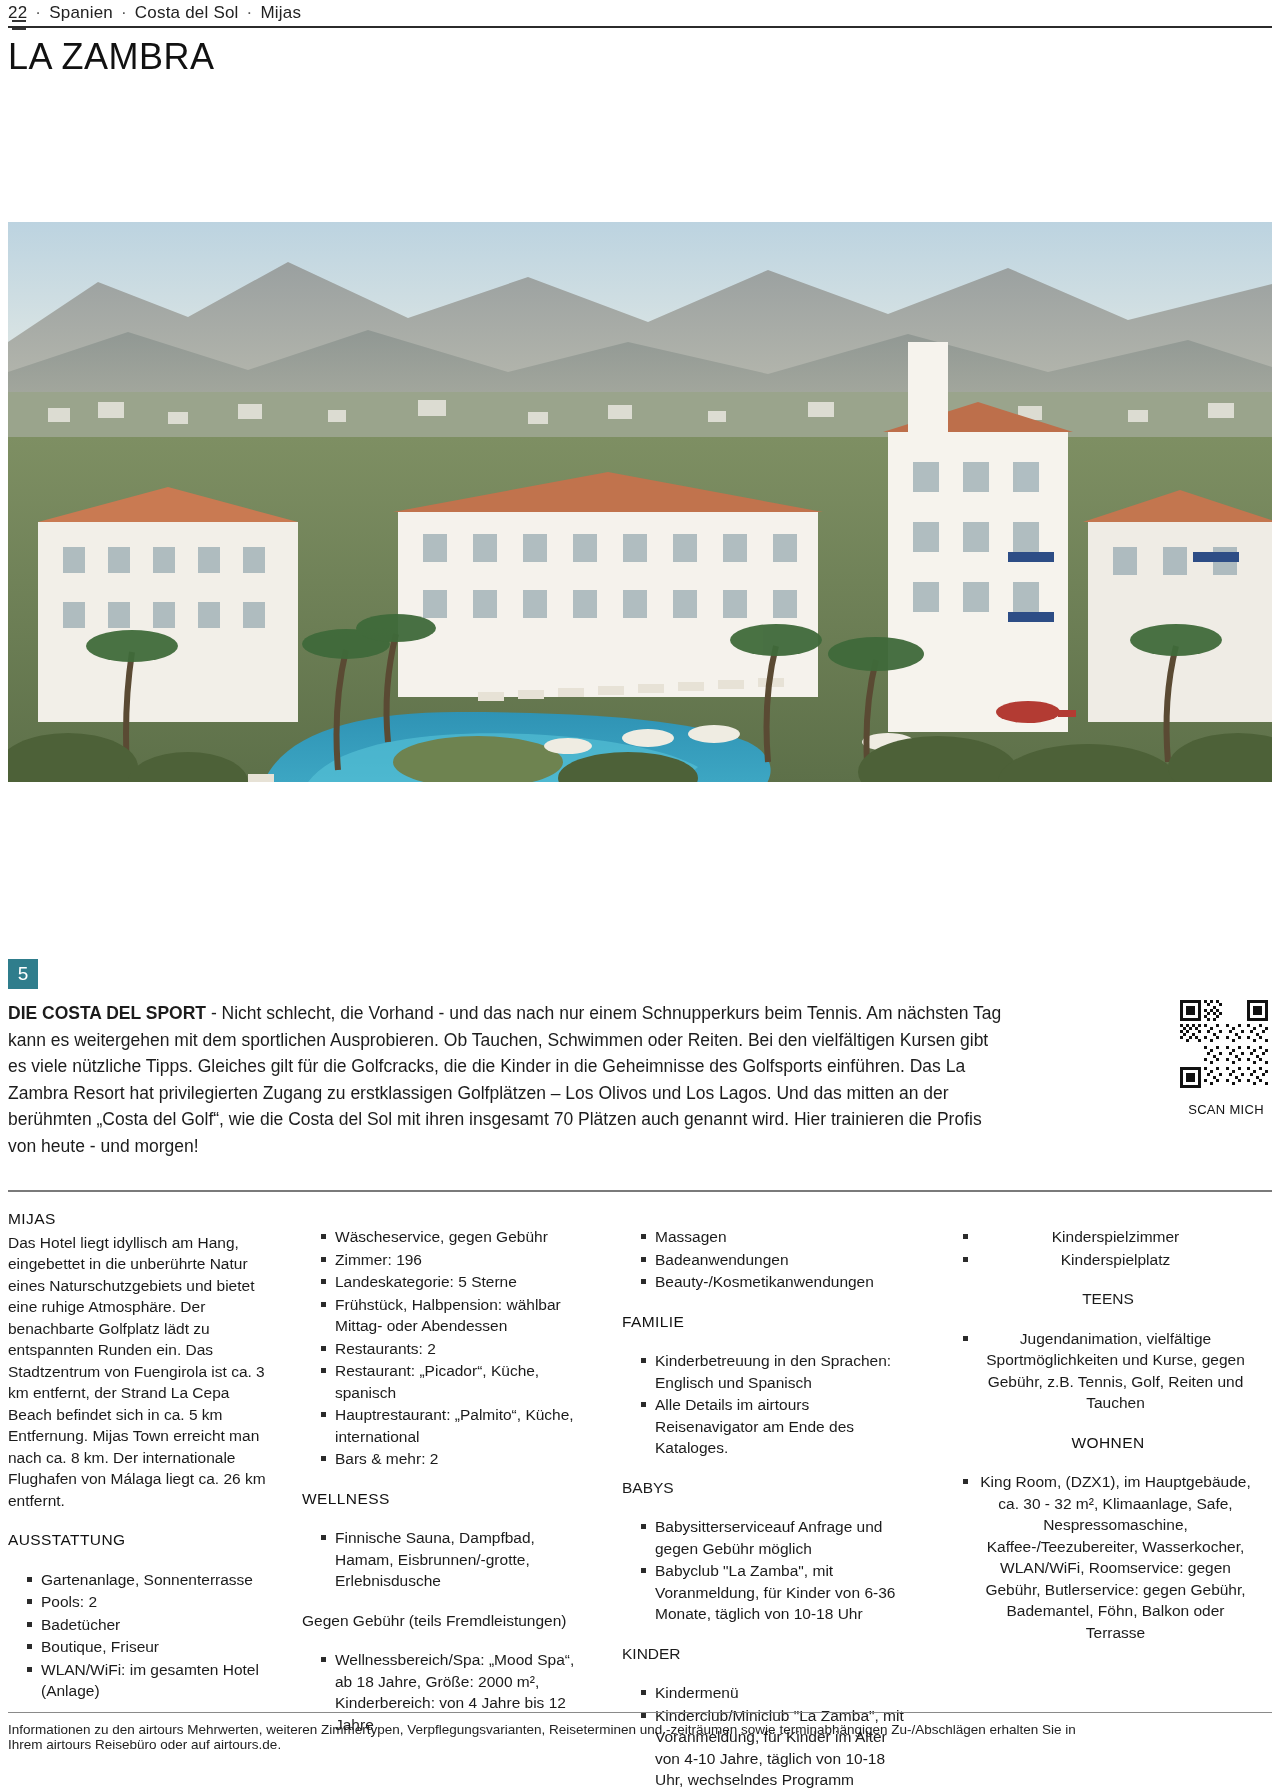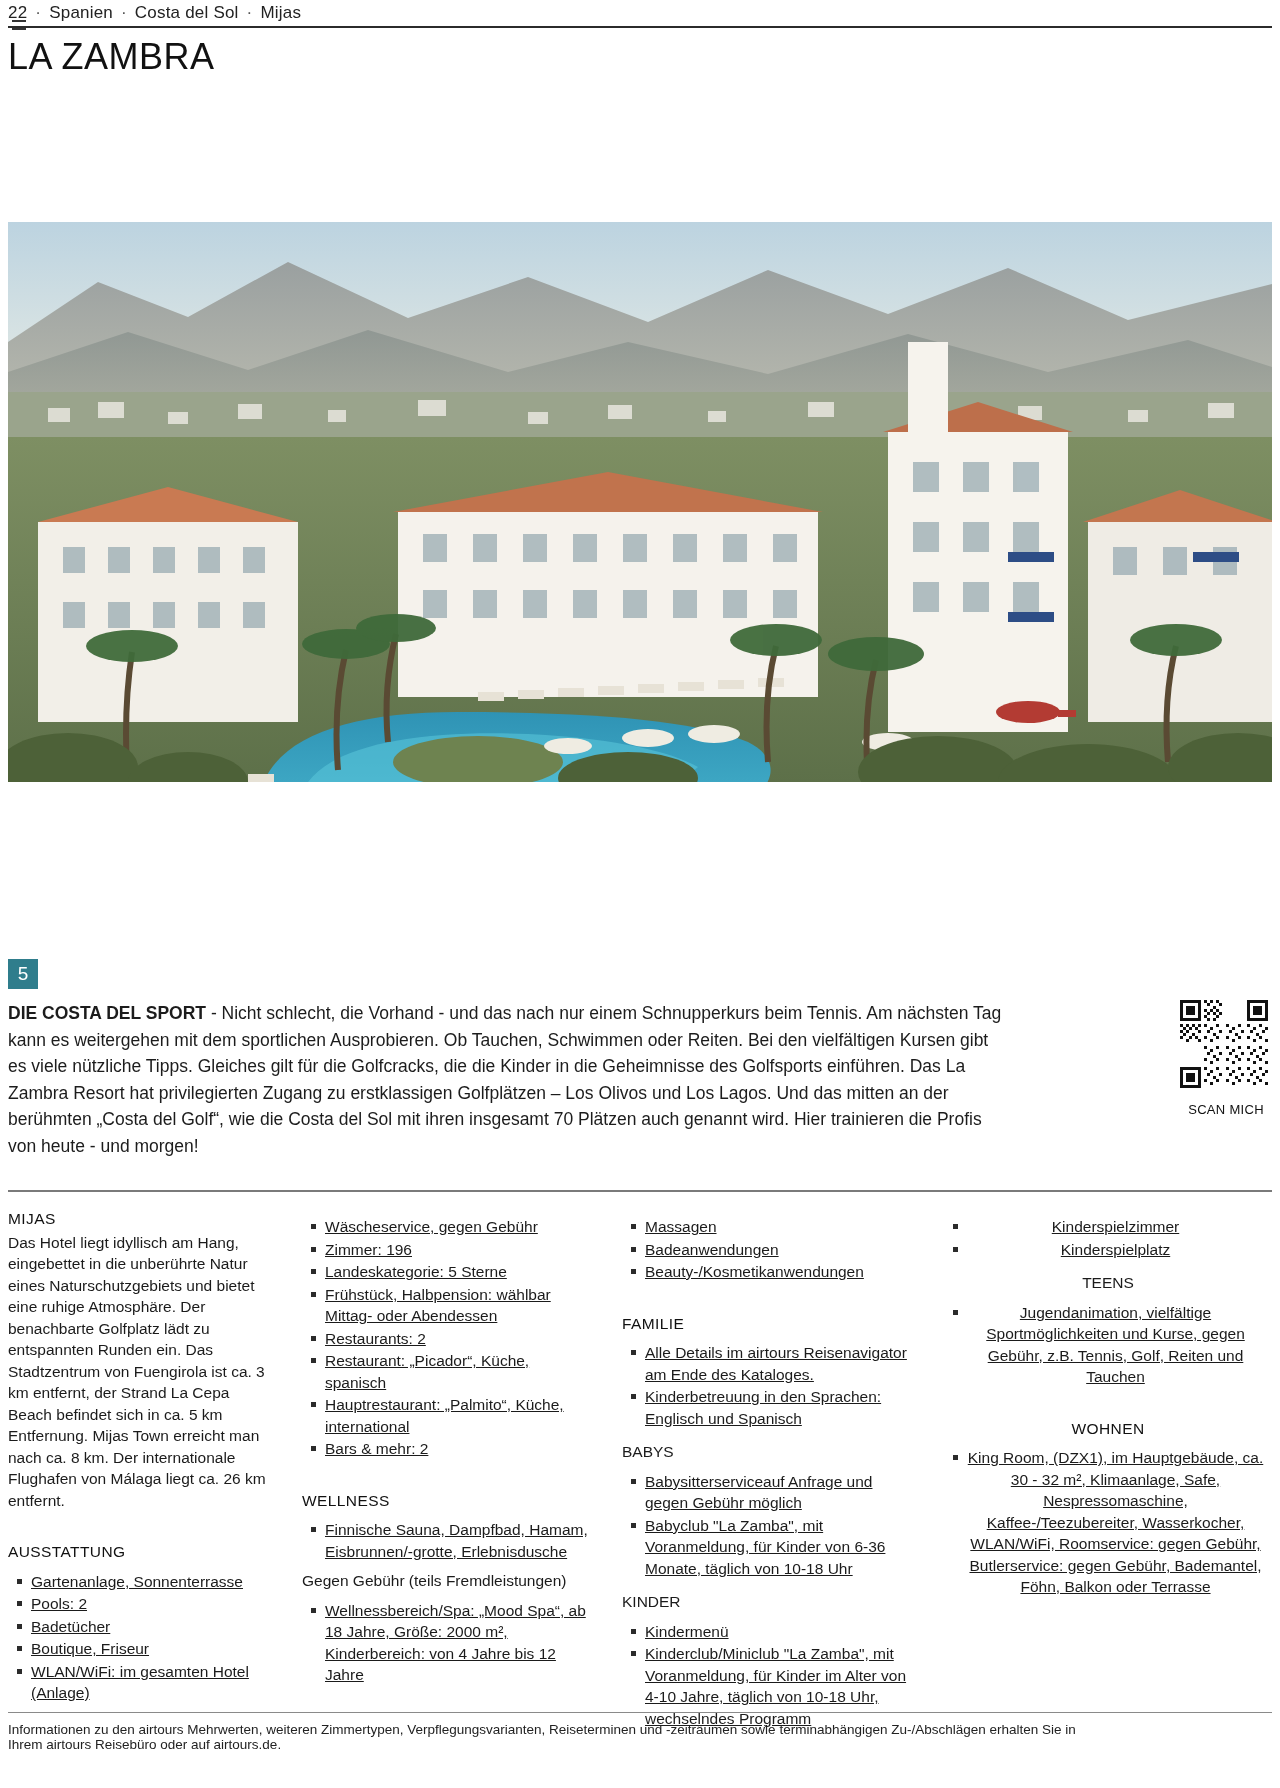--- a/index.html
+++ b/index.html
@@ -146,28 +146,27 @@
   .col.c2 { width: 320px; }
   .col.c3 { width: 322px; }
   .col.c4 { width: 328px; padding-right: 0; text-align: center; }
 
   .sec-head {
     font-size: 15.5px;
     letter-spacing: .4px;
     margin: 0 0 2px 0;
     color: #111;
   }
-  .sec-head.spaced { margin-top: 30px; }
+  .sec-head.spaced { margin-top: 18px; }
   .para { margin: 0 8px 0 0; }
 
   ul.bul {
     list-style: none;
-    margin: 8px;
+    margin: 18px;
     padding: 0;
-    text-decoration: underline;
   }
   ul.bul li {
     position: relative;
     padding-left: 15px;
     margin-bottom: 1px;
   }
   ul.bul li::before {
     content: "";
     position: absolute;
     left: 1px;
@@ -577,22 +576,22 @@
     </div>
 
     <div class="col c3">
       <ul class="bul">
         <li>Massagen</li>
         <li>Badeanwendungen</li>
         <li>Beauty-/Kosmetikanwendungen</li>
       </ul>
       <div class="sec-head spaced">FAMILIE</div>
       <ul class="bul">
+        <li>Kinderbetreuung in den Sprachen: Englisch und Spanisch</li>
         <li>Alle Details im airtours Reisenavigator am Ende des Kataloges.</li>
-        <li>Kinderbetreuung in den Sprachen: Englisch und Spanisch</li>
       </ul>
       <div class="plain-line sub-label">BABYS</div>
       <ul class="bul">
         <li>Babysitterserviceauf Anfrage und gegen Gebühr möglich</li>
         <li>Babyclub "La Zamba", mit Voranmeldung, für Kinder von 6-36 Monate, täglich von 10-18 Uhr</li>
       </ul>
       <div class="plain-line sub-label">KINDER</div>
       <ul class="bul">
         <li>Kindermenü</li>
         <li>Kinderclub/Miniclub "La Zamba", mit Voranmeldung, für Kinder im Alter von 4-10 Jahre, täglich von 10-18 Uhr, wechselndes Programm</li>

